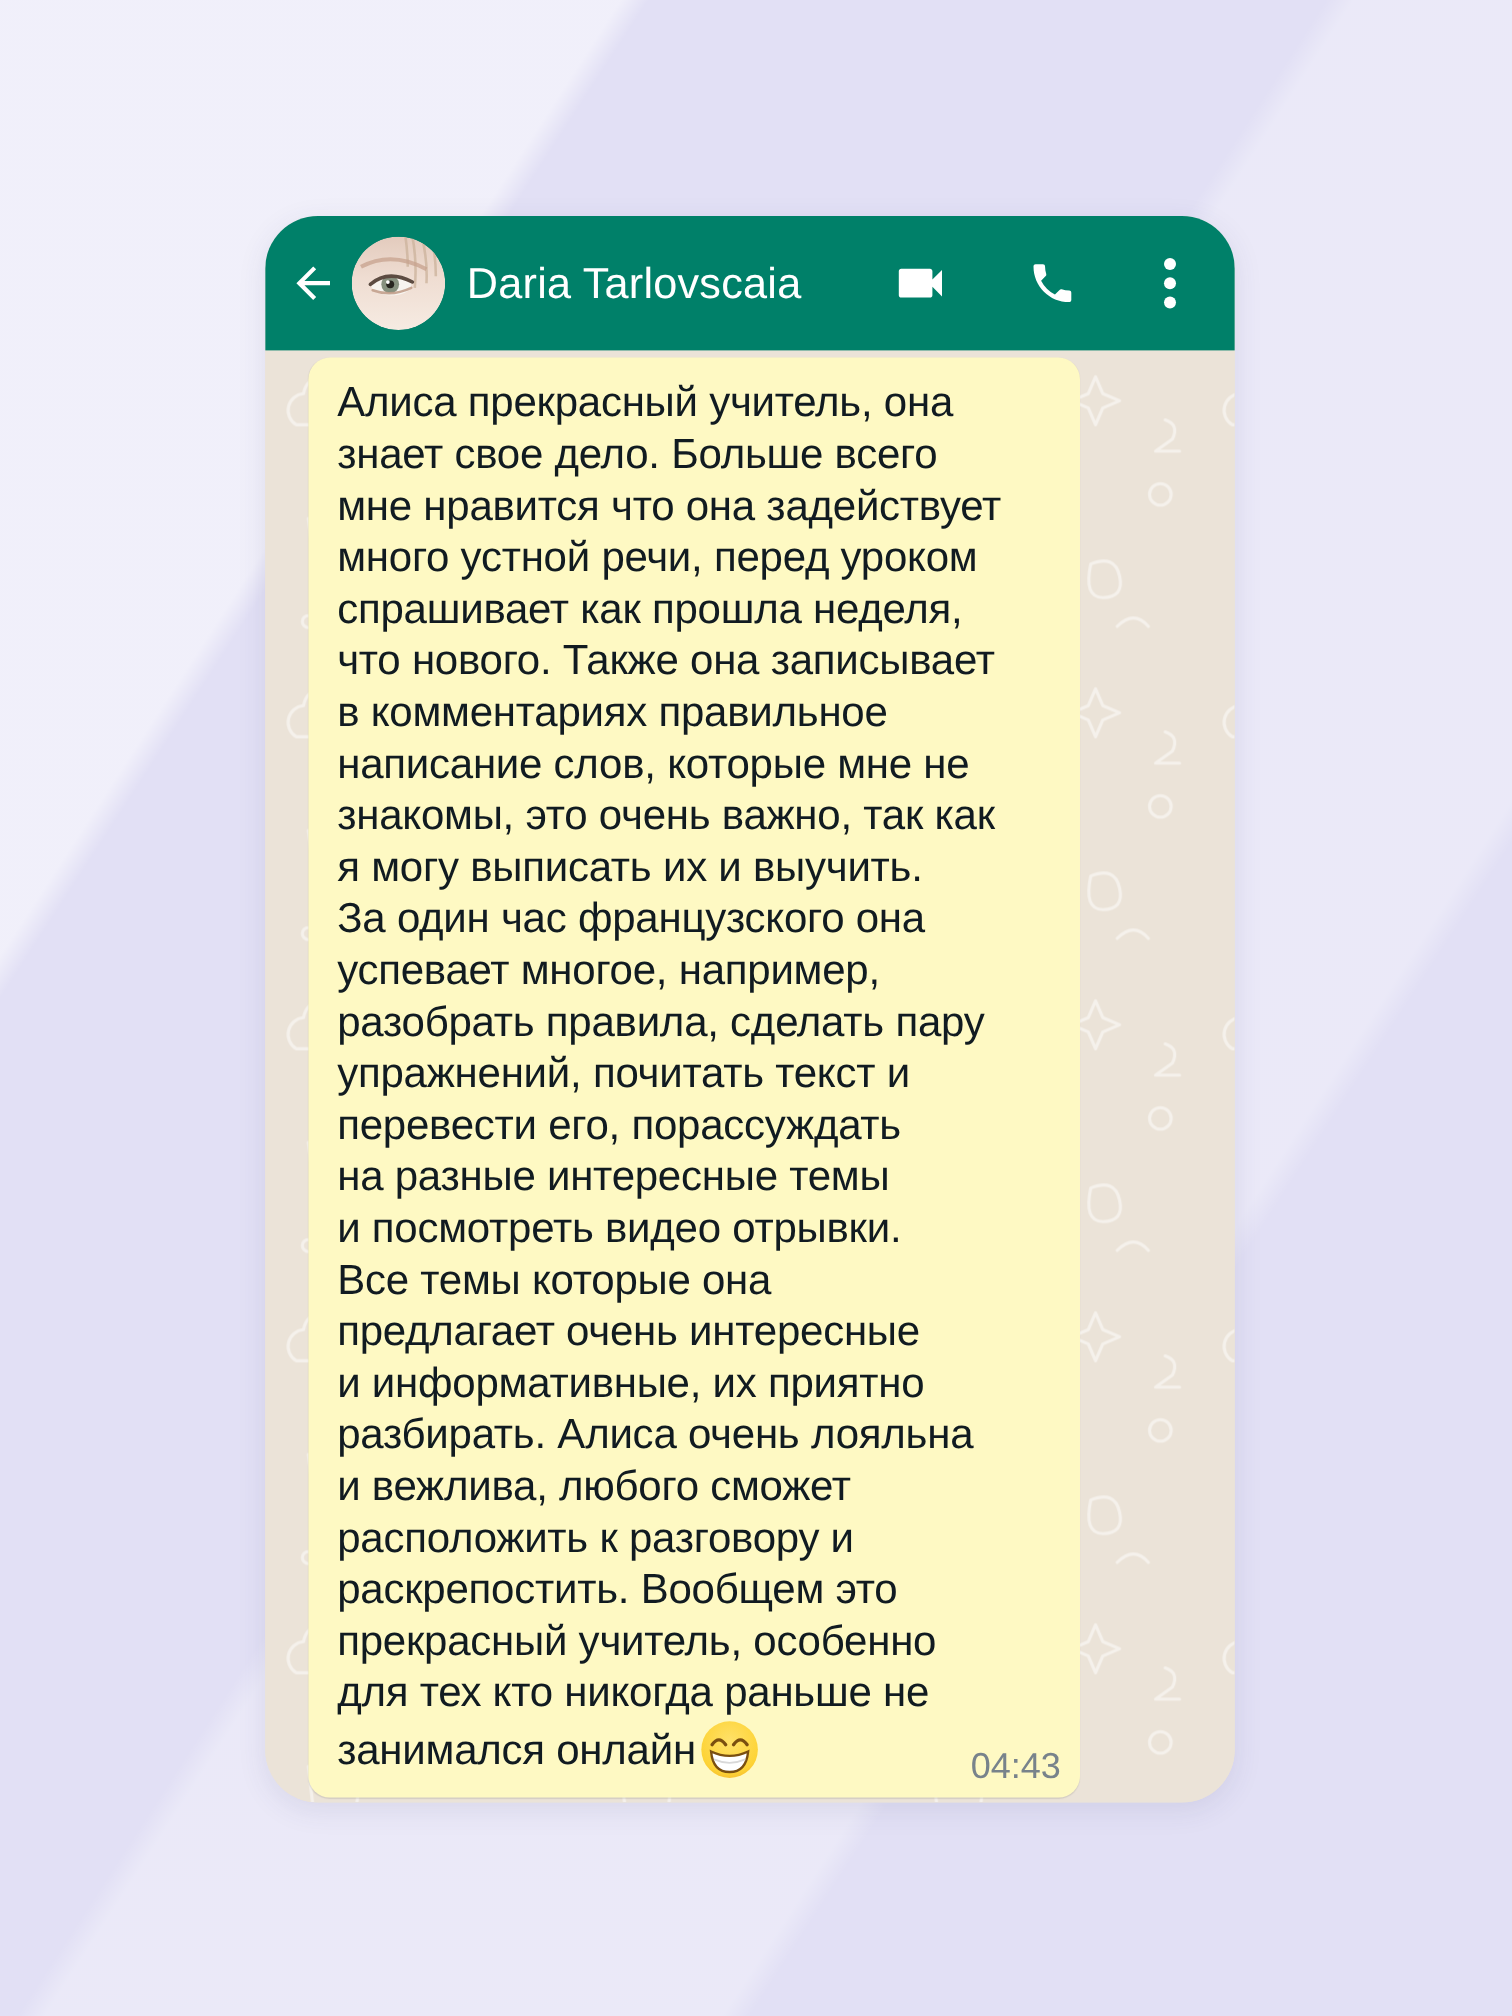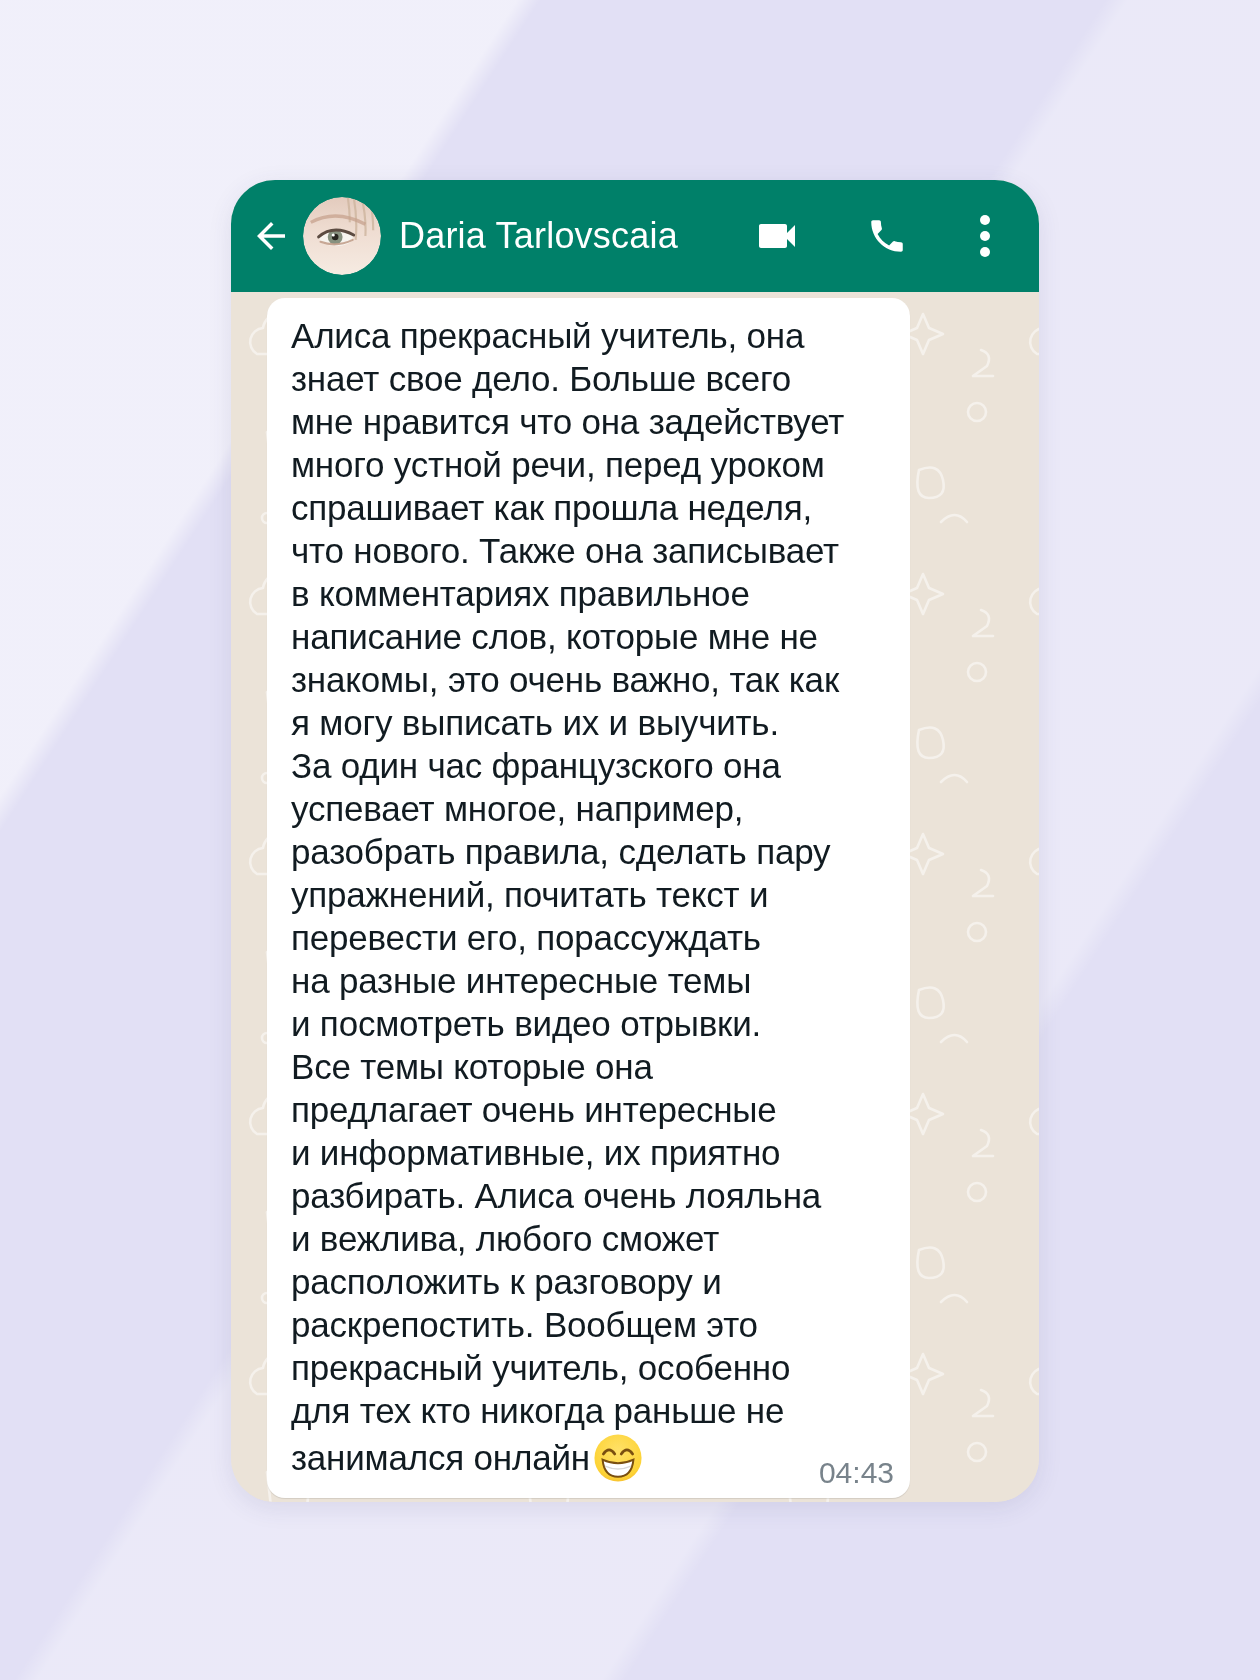--- a/index.html
+++ b/index.html
@@ -17,21 +17,21 @@
         rgba(255,255,255,0.50) 22%,
         rgba(255,255,255,0.00) 23%,
         rgba(255,255,255,0.00) 47%,
         rgba(255,255,255,0.30) 48%,
         rgba(255,255,255,0.30) 72%,
         rgba(255,255,255,0.00) 73%),
       #e2e0f5;
   }
   .phone-card{
     position:absolute;
-    left:231px;top:180px;
+    left:221px;top:180px;
     width:808px;height:1322px;
     border-radius:44px;
     overflow:hidden;
     background:#ebe3d8;
     box-shadow:0 6px 24px rgba(60,60,110,0.10);
   }
   
   .app-bar{
     position:relative;
     height:112px;
@@ -77,21 +77,21 @@
   }
   .doodle-bg{
     position:absolute;left:0;top:0;width:100%;height:100%;
     display:block;
   }
   .bubble{
     position:relative;
     margin:6px 0 0 36px;
     width:643px;
     box-sizing:border-box;
-    background:#ffffff;
+    background:#fef9c3;
     border-radius:18px;
     padding:16px 24px 14px 24px;
     box-shadow:0 1px 1px rgba(0,0,0,0.10);
     z-index:2;
   }
   .msg-text{
     white-space:pre-line;
     color:#111b21;
     font-size:35px;
     line-height:43px;

